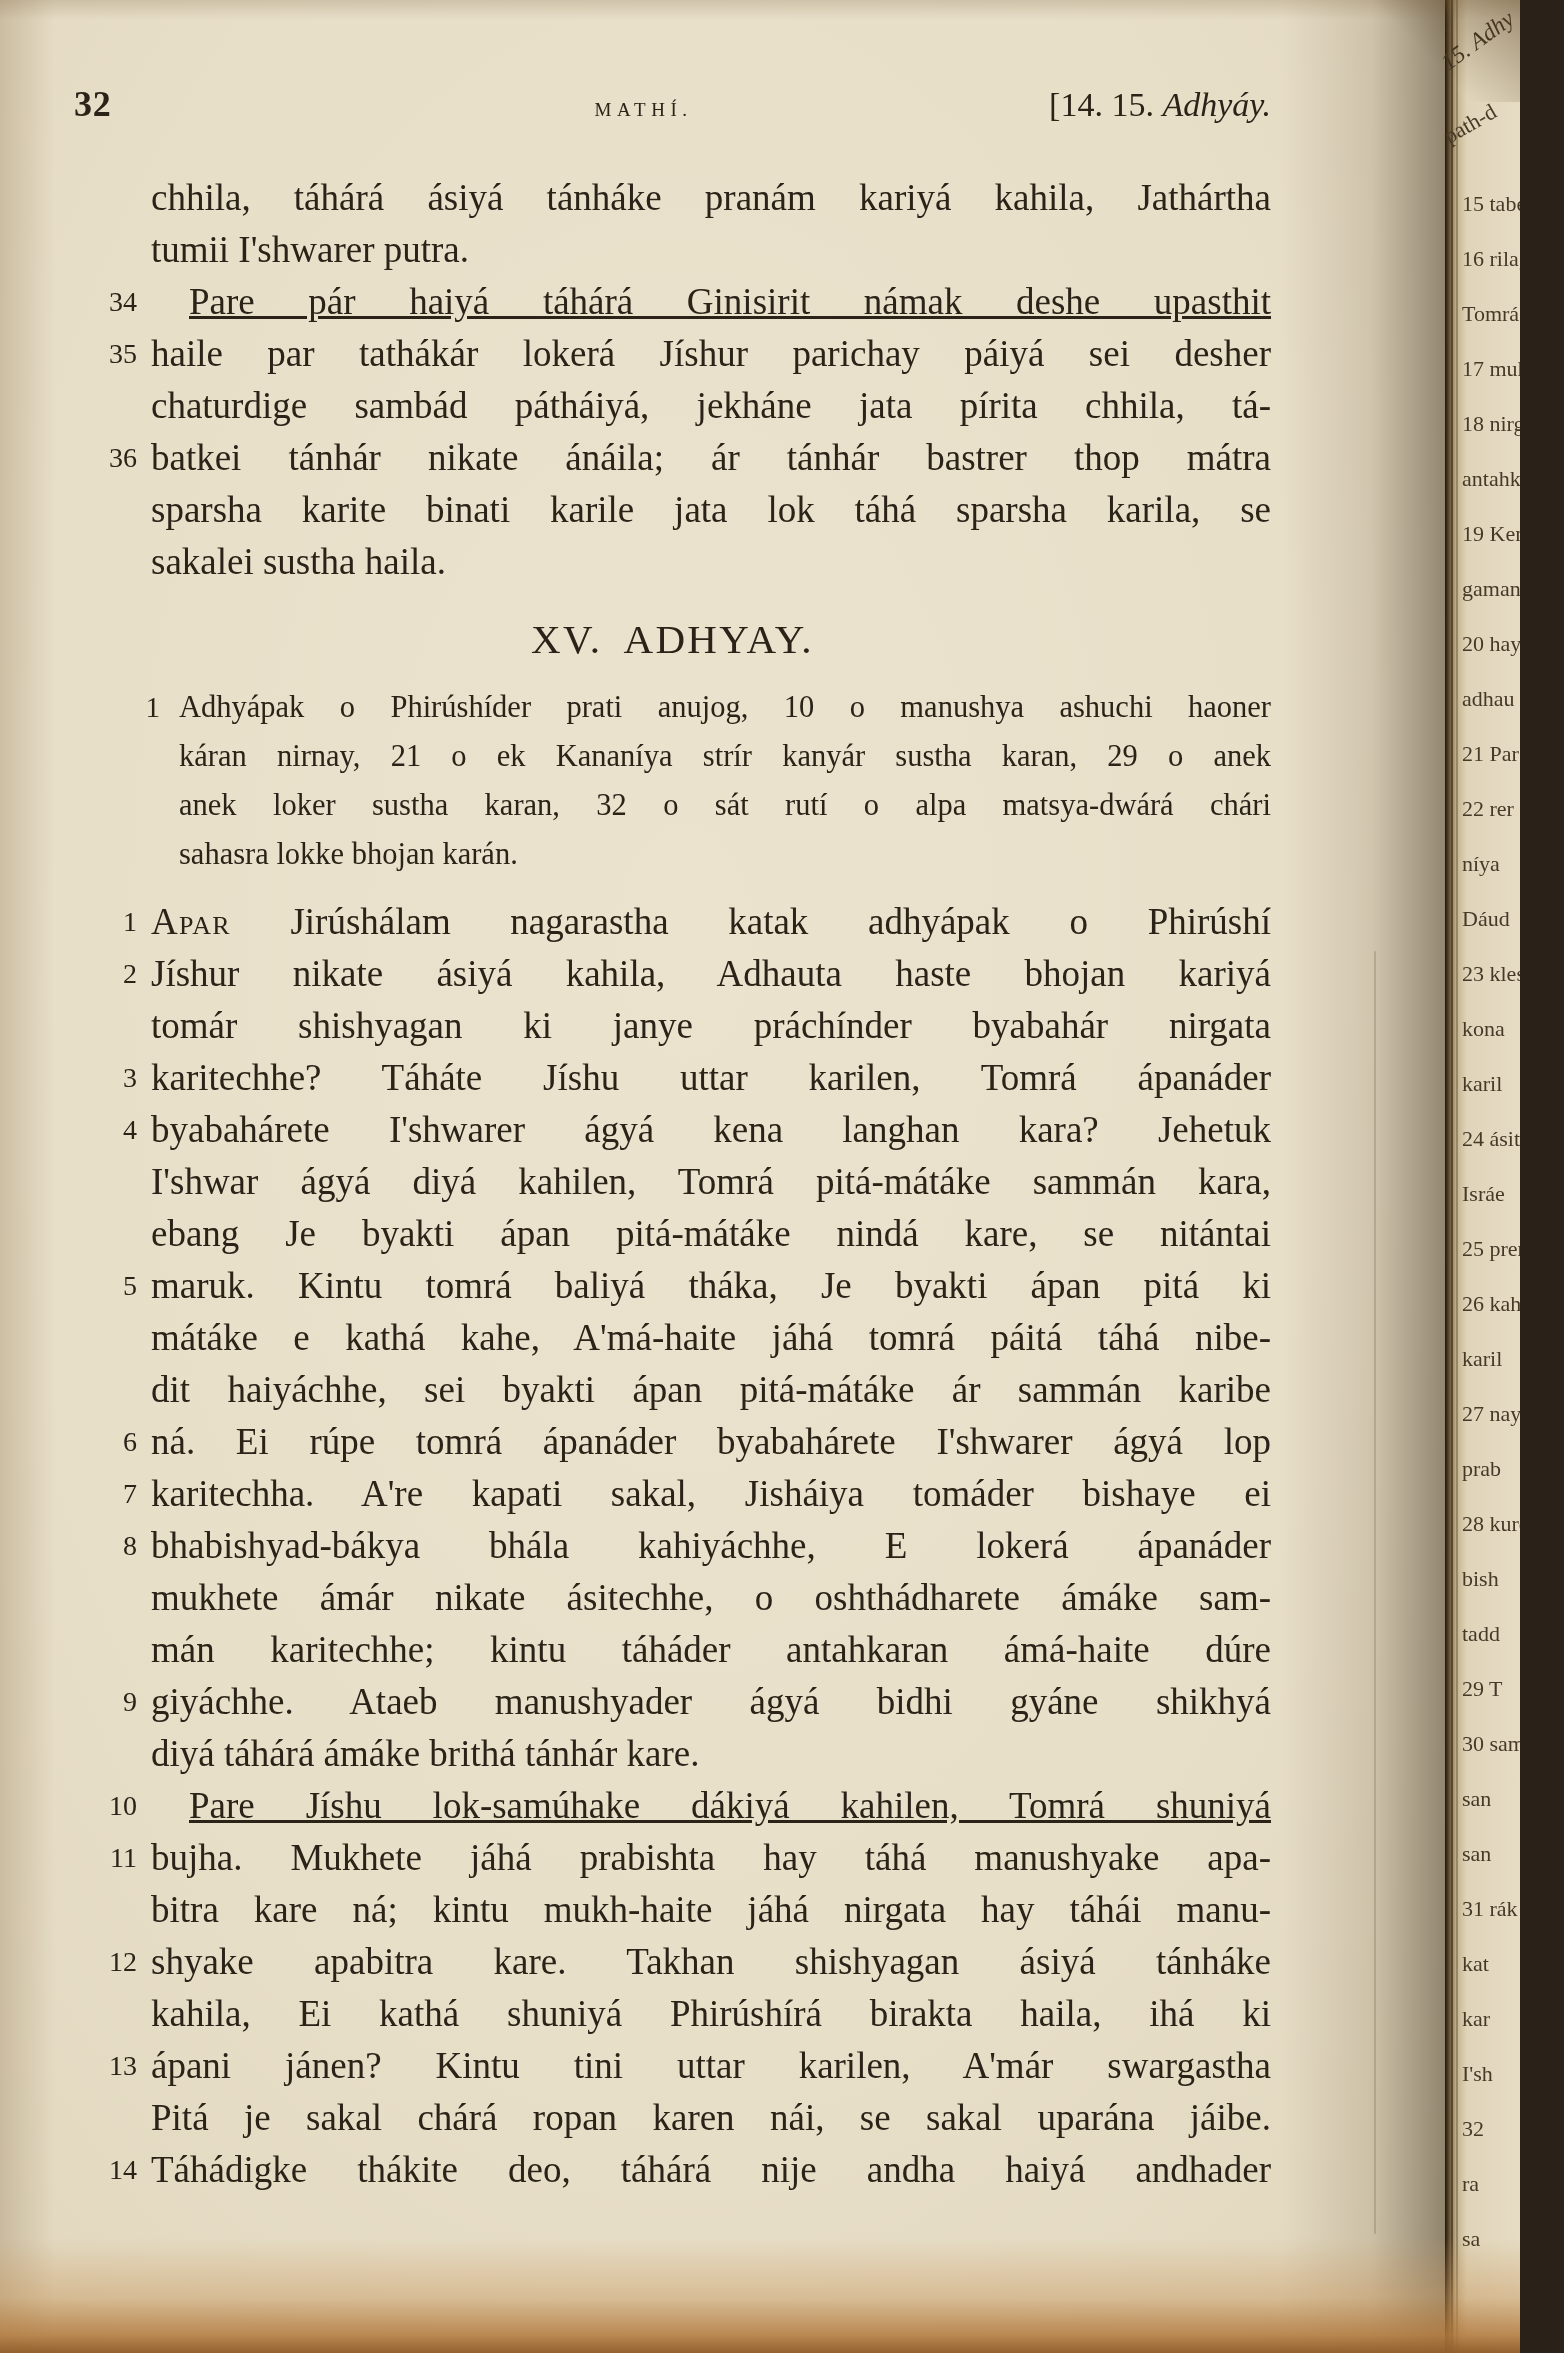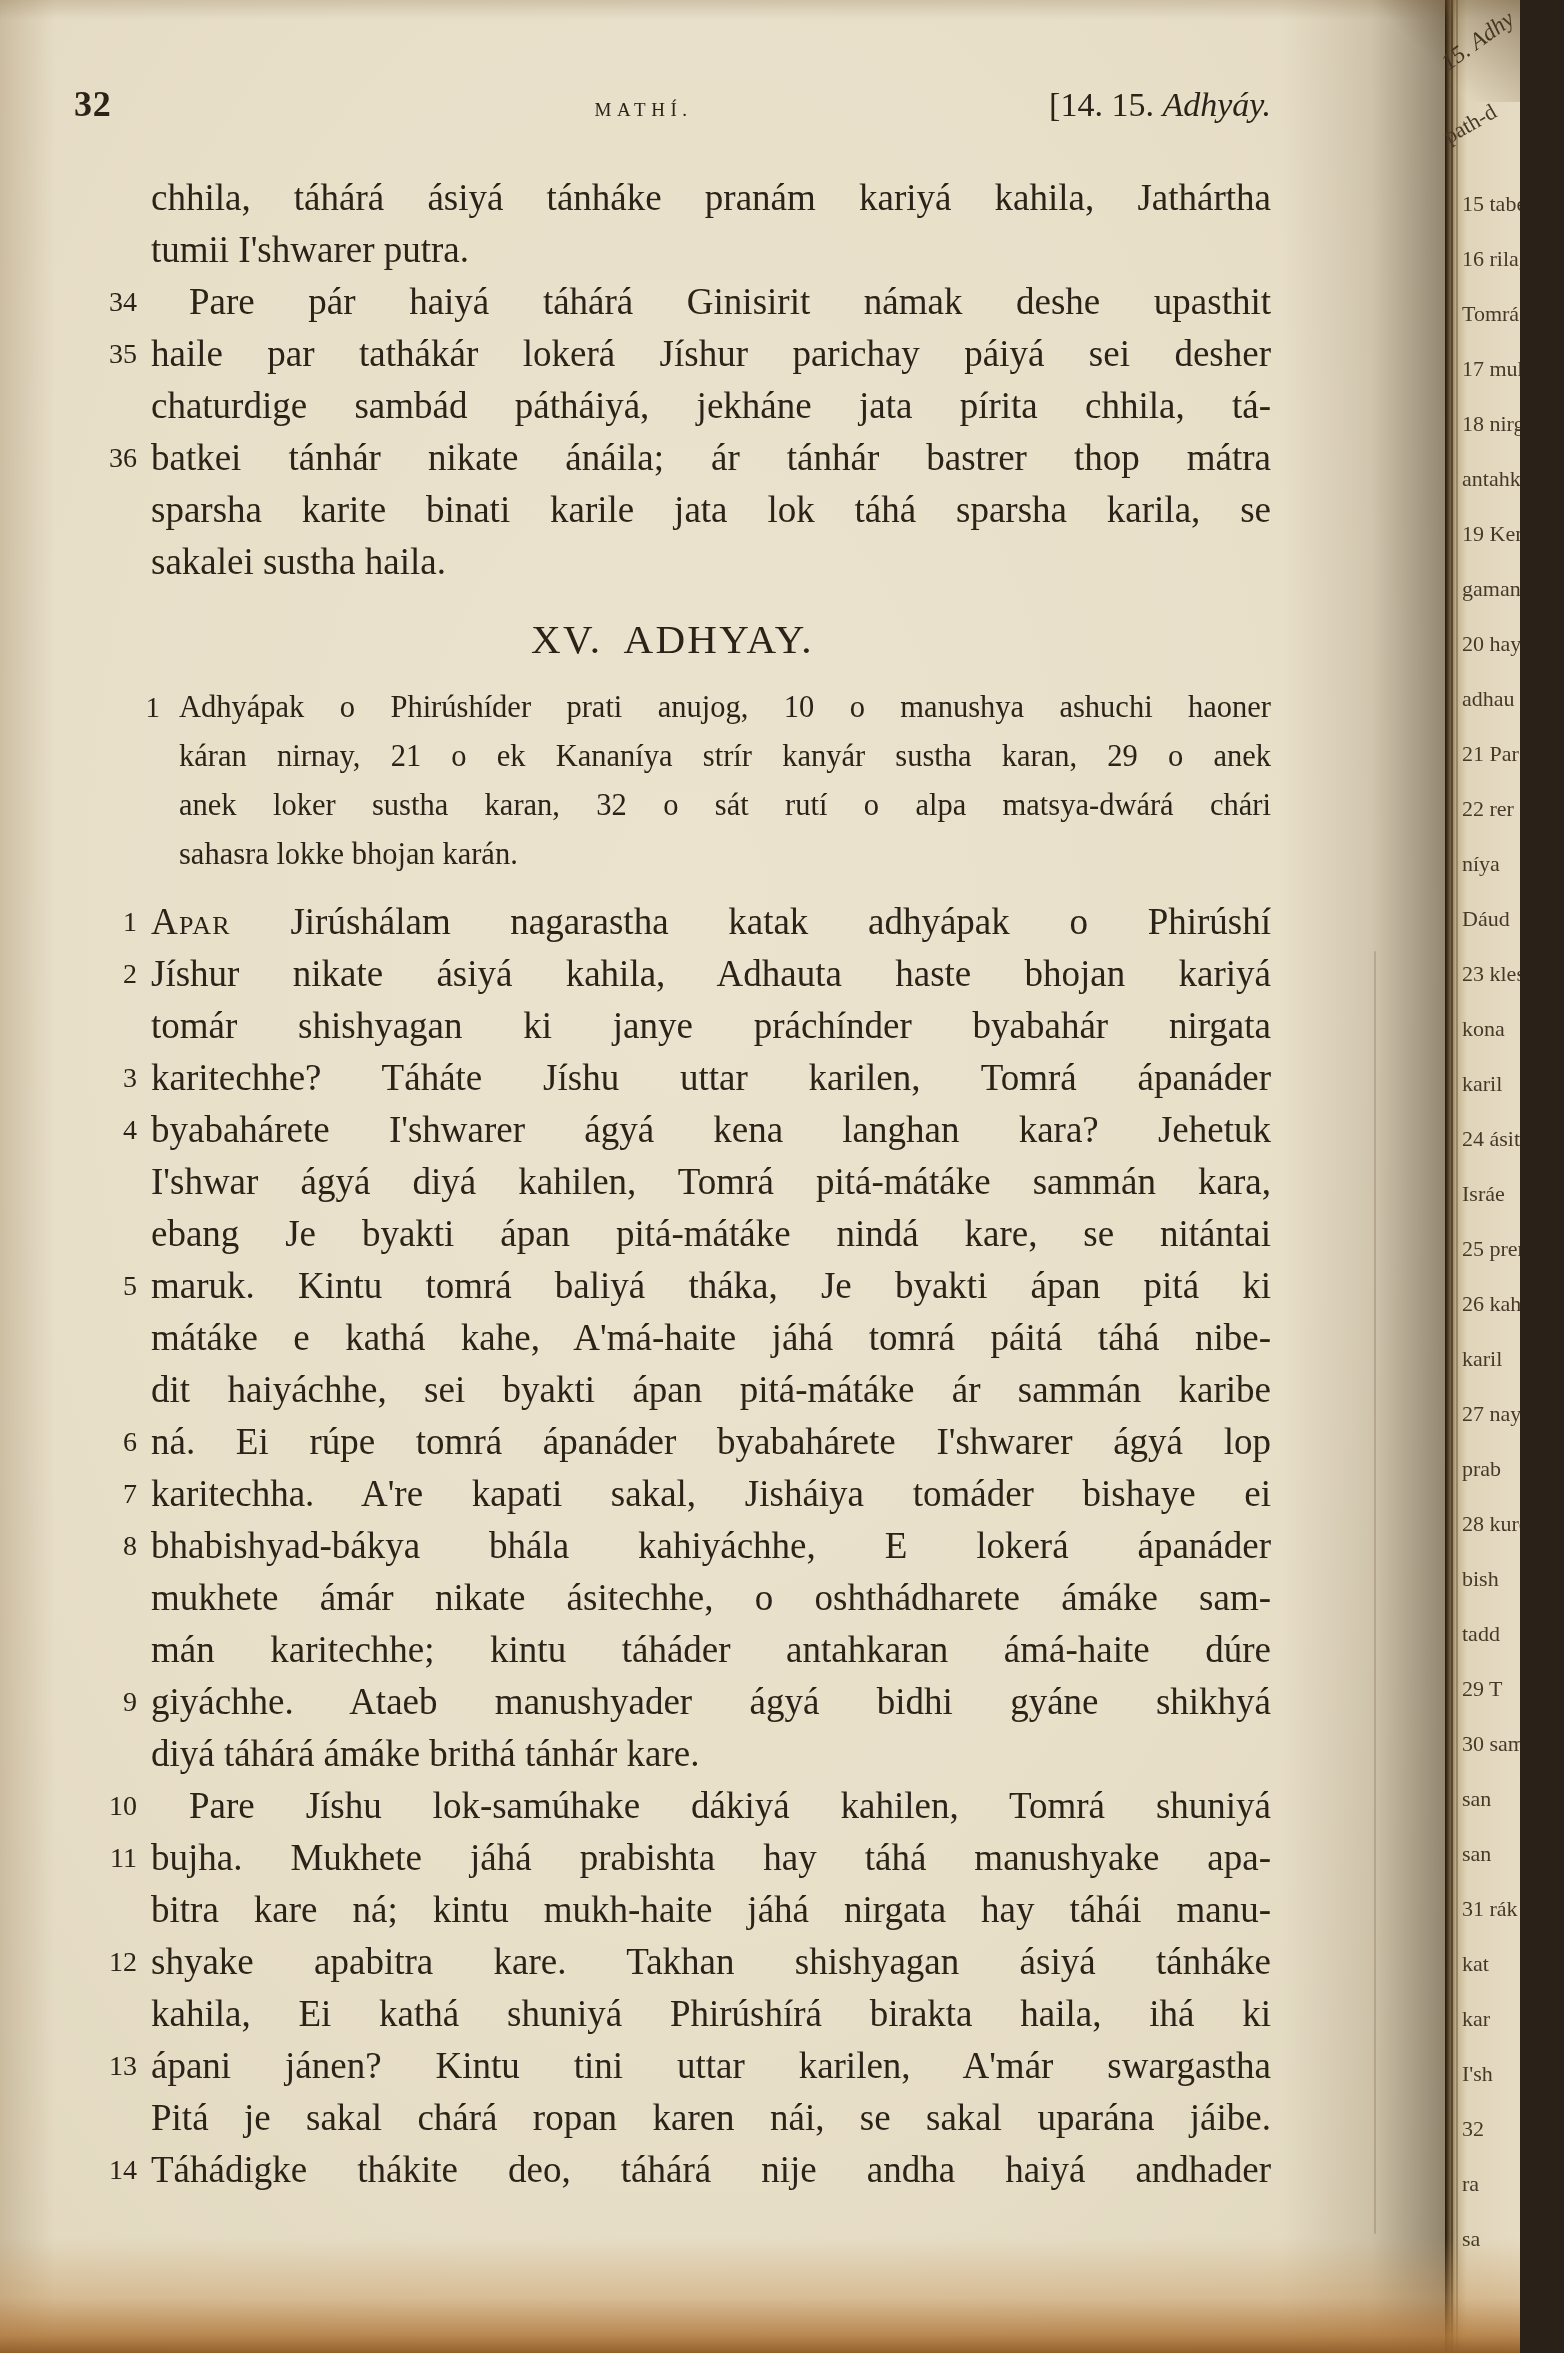--- a/index.html
+++ b/index.html
@@ -24,21 +24,21 @@
 
   .body { margin-top:47px; }
   .body2 { margin-top:17px; }
   .row {
     display:grid; grid-template-columns:63px 1fr;
     font-size:37px; line-height:52px; height:52px; overflow:hidden;
   }
   .vn { text-align:right; font-size:28px; }
   .vt { padding-left:14px; }
   .j .vt { text-align:justify; text-align-last:justify; }
-  .ind .vt { text-indent:38px; }
+  .ind .vt { text-indent:38px;text-decoration:underline; }
   .lead { font-variant:small-caps; letter-spacing:1.2px; }
 
   .chap {
     text-align:center; font-weight:400; font-size:41px; line-height:47px;
     letter-spacing:2.3px; word-spacing:11px; margin:28px 0 20.3px;
   }
   .summary .row {
     grid-template-columns:86px 1fr;
     font-size:30.5px; line-height:49px; height:49px;
   }

